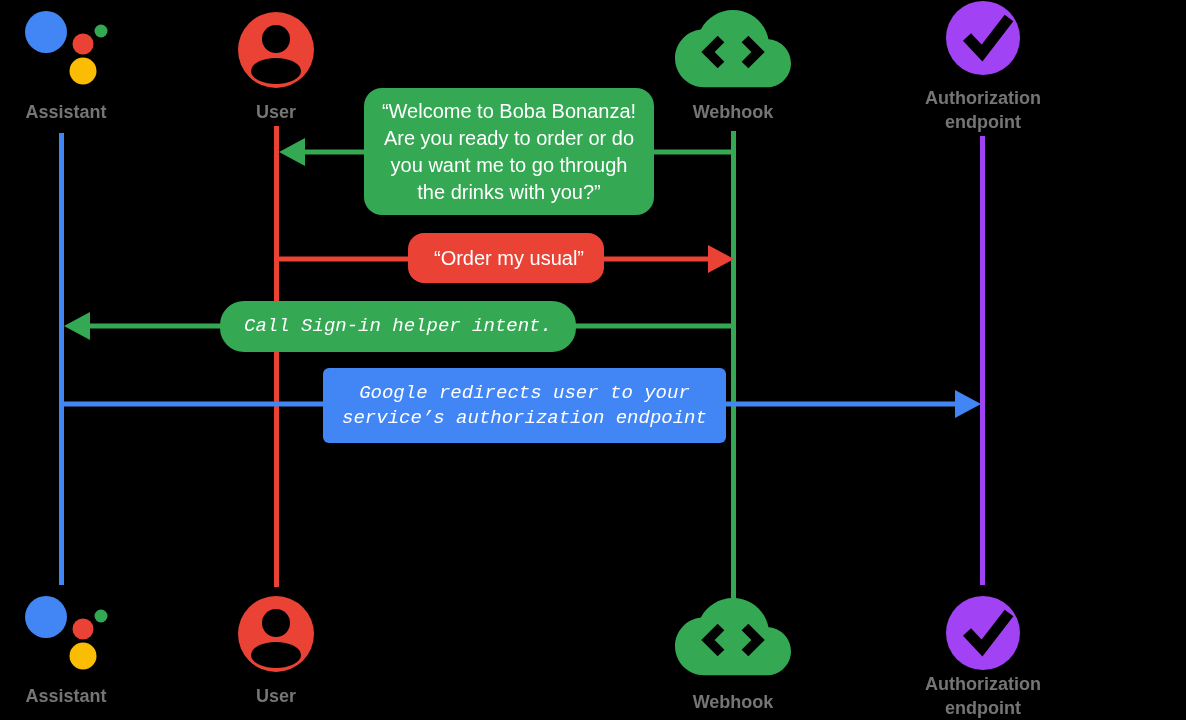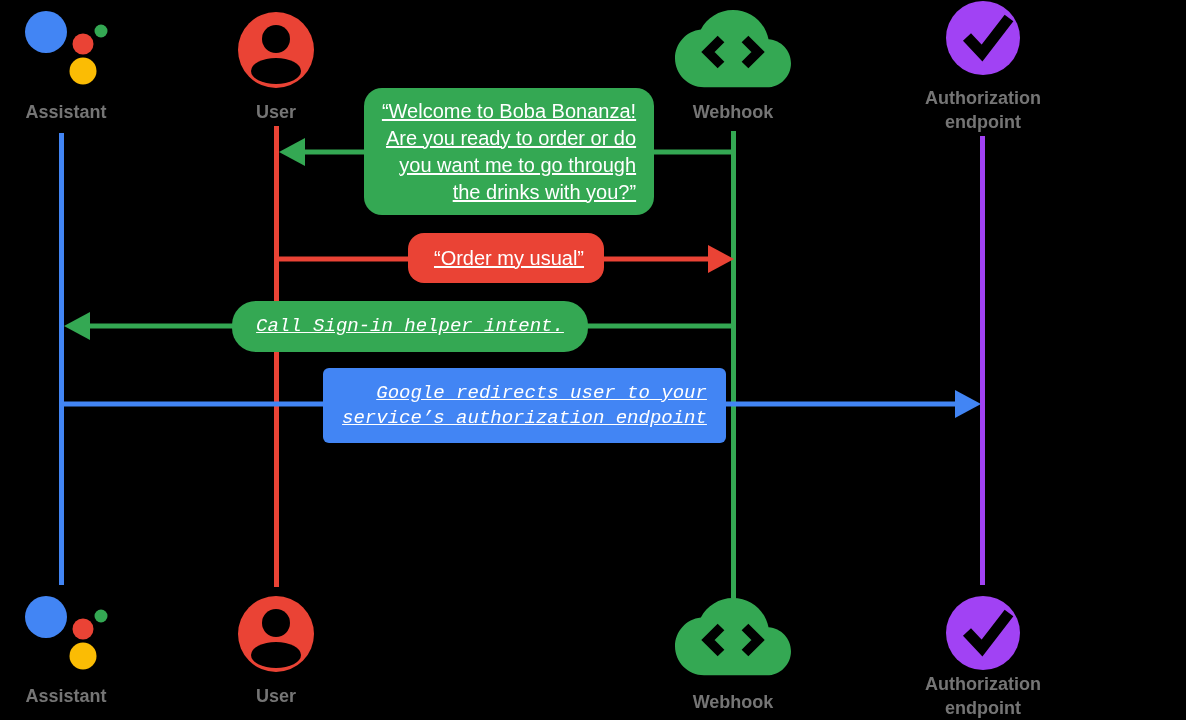--- a/index.html
+++ b/index.html
@@ -24,29 +24,28 @@
   }
   .layer{position:absolute;left:0;top:0;}
   .icon{position:absolute;display:block;}
   .actor-label{
     position:absolute;color:var(--label-gray);
     font-family:"Liberation Sans",sans-serif;font-weight:bold;font-size:18px;
     line-height:24px;text-align:center;white-space:pre-line;
   }
   .msg-box{
     position:absolute;display:flex;align-items:center;justify-content:center;
-    color:var(--text-white);text-align:right;white-space:pre-line;
+    color:var(--text-white);text-align:center;white-space:pre-line;
     box-sizing:border-box;
-    text-decoration:underline;
   }
   .sans-box{font-family:"Liberation Sans",sans-serif;font-size:20px;line-height:27px;}
   .mono-box{font-family:"Liberation Mono",monospace;font-style:italic;font-size:19px;line-height:25px;}
   .box-welcome{left:344px;top:88px;width:290px;height:127px;background:var(--webhook-green);border-radius:18px;}
   .box-order{left:388px;top:233px;width:196px;height:50px;background:var(--user-red);border-radius:16px;padding-left:6px;}
-  .box-signin{left:212px;top:301px;width:356px;height:51px;background:var(--webhook-green);border-radius:24px;}
+  .box-signin{left:200px;top:301px;width:356px;height:51px;background:var(--webhook-green);border-radius:24px;}
   .box-redirect{left:303px;top:368px;width:403px;height:75px;background:var(--assistant-blue);border-radius:6px;}
   .box-note{left:740px;top:461px;width:443px;height:101px;background:var(--note-cyan);border-radius:18px;}
   .lbl-assistant-top{left:-14px;top:100px;width:120px;}
   .lbl-user-top{left:196px;top:100px;width:120px;}
   .lbl-webhook-top{left:653px;top:100px;width:120px;}
   .lbl-auth-top{left:883px;top:86px;width:160px;}
   .lbl-assistant-bottom{left:-14px;top:684px;width:120px;}
   .lbl-user-bottom{left:196px;top:684px;width:120px;}
   .lbl-webhook-bottom{left:653px;top:690px;width:120px;}
   .lbl-auth-bottom{left:883px;top:672px;width:160px;}

